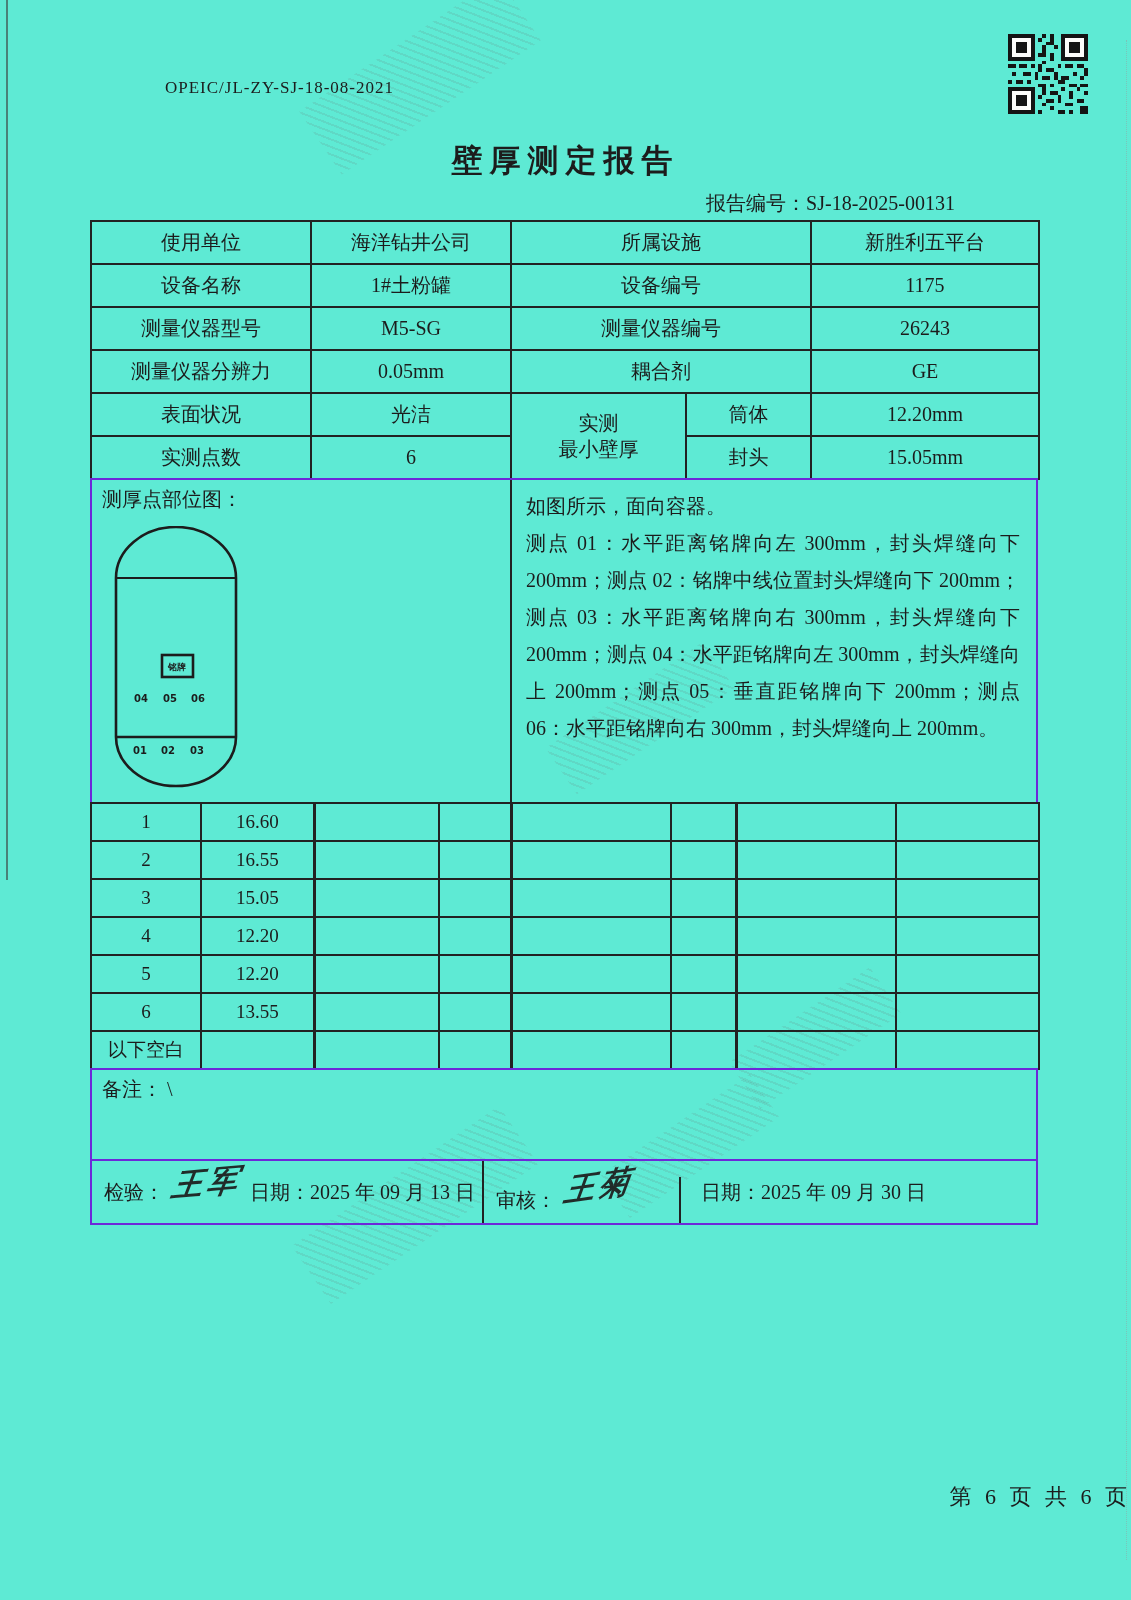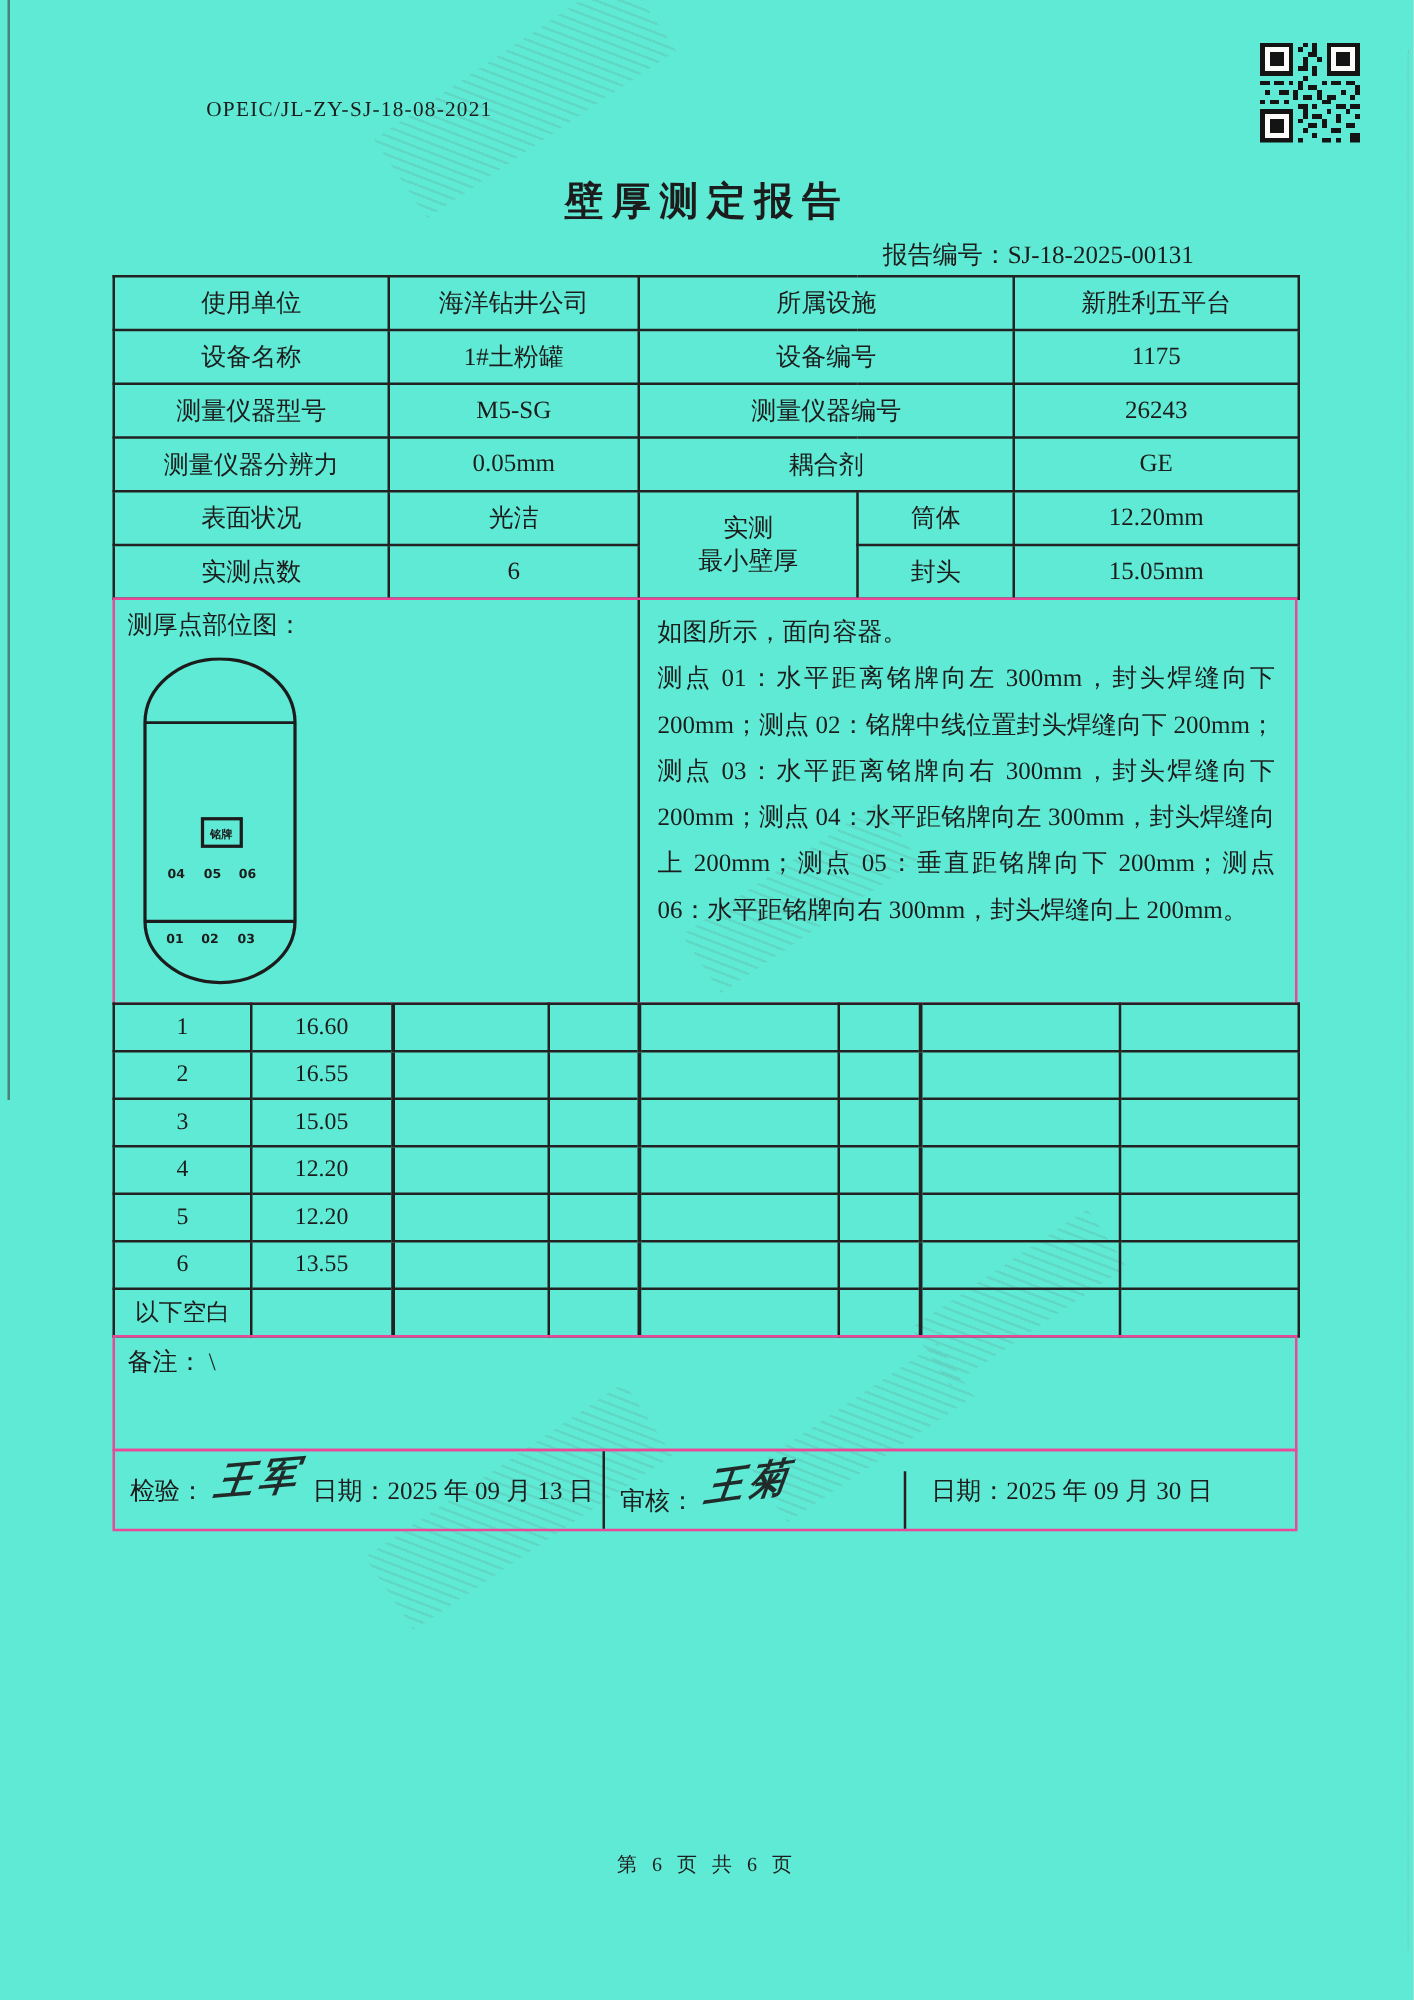--- a/index.html
+++ b/index.html
@@ -26,50 +26,50 @@
     font-size:31px;font-weight:bold;letter-spacing:7px;}
   .report-no{position:absolute;left:0;right:176px;top:190px;text-align:right;font-size:20px;}
 
   .doc-block{position:absolute;left:90px;top:220px;width:948px;}
   table.t{border-collapse:collapse;table-layout:fixed;width:948px;}
   table.t td{border:2px solid #222;text-align:center;font-size:20px;
     overflow:hidden;padding:0 2px;}
   table.info td{height:41px;border-radius:13px;}
   .minwall span{display:block;line-height:26px;}
 
-  .section{border:2px solid #ec4899;margin-top:-2px;box-sizing:border-box;}
+  .section{border:2px solid #6d28d9;margin-top:-2px;box-sizing:border-box;}
   .diagram-wrap{display:flex;height:326px;}
   .diagram-cell{width:420px;border-right:2px solid #222;box-sizing:border-box;position:relative;}
   .diagram-caption{font-size:20px;padding:6px 0 0 10px;}
   .desc-cell{flex:1;padding:8px 16px 0 14px;font-size:20px;line-height:37px;}
   .desc-body{text-align:justify;}
 
   .rec-title{height:36px;line-height:36px;text-align:center;font-size:20px;}
   table.rec td{font-size:19px;}
   table.rec tr.hdr td{height:72px;line-height:26px;}
   table.rec tr.data td{height:36px;}
   td.thick-r{border-right-width:3px !important;}
   td.left-al{text-align:left;padding-left:5px;}
 
   .remarks{height:93px;box-sizing:border-box;padding:6px 0 0 10px;font-size:20px;}
 
   .signoff{display:flex;height:66px;}
   .sig-cell{box-sizing:border-box;border-right:2px solid #222;display:flex;
     align-items:center;font-size:20px;padding-left:12px;white-space:nowrap;}
   .sig-cell:last-child{border-right:none;}
   .sc1{width:392px;}
-  .sc2{width:241px;margin-top:16px;}
+  .sc2{width:197px;margin-top:16px;}
   .sc3{flex:1;padding-left:20px;}
   .sig{display:inline-block;font-size:31px;font-weight:bold;font-style:italic;
     transform:rotate(-5deg) skewX(-14deg);position:relative;top:-9px;
     margin:0 8px;letter-spacing:4px;opacity:.92;}
   .sig2{transform:rotate(-8deg) skewX(-16deg);top:-14px;}
 
-  .footer{position:absolute;left:0;right:0;top:1482px;text-align:center;
-    font-size:16px;letter-spacing:4px;}
+  .footer{position:absolute;left:0;right:0;top:1482px;text-align:right;
+    font-size:22px;letter-spacing:4px;}
 
   svg text{font-family:"DejaVu Sans","Liberation Sans",sans-serif;}
 </style>
 </head>
 <body>
 
 <div class="page">
 
   <div class="scan-line-left"></div>
   <div class="scan-line-right"></div>

